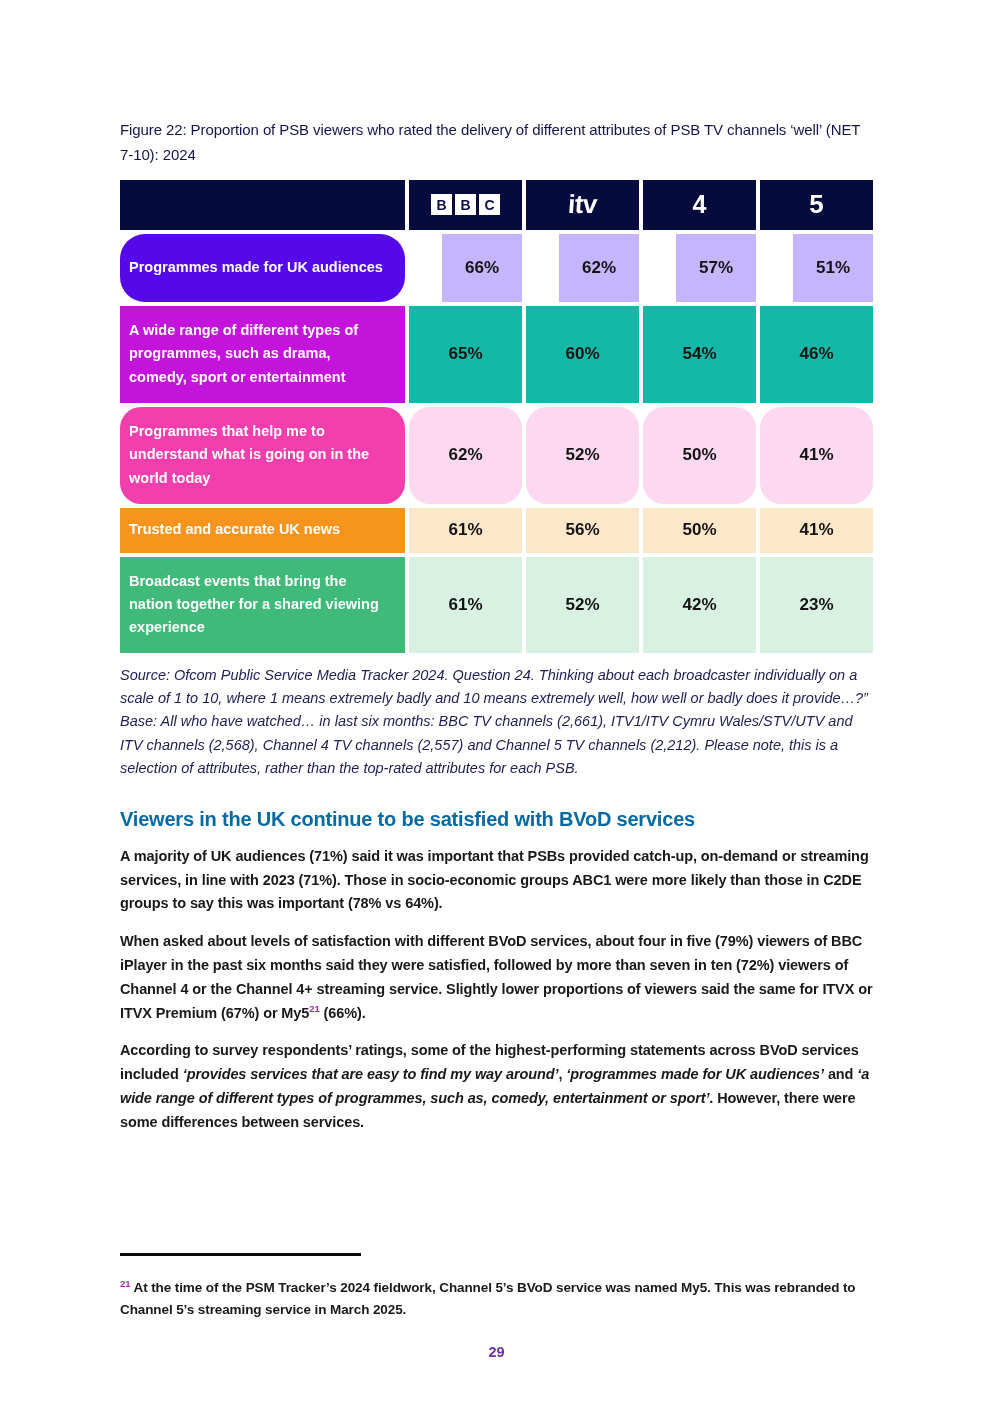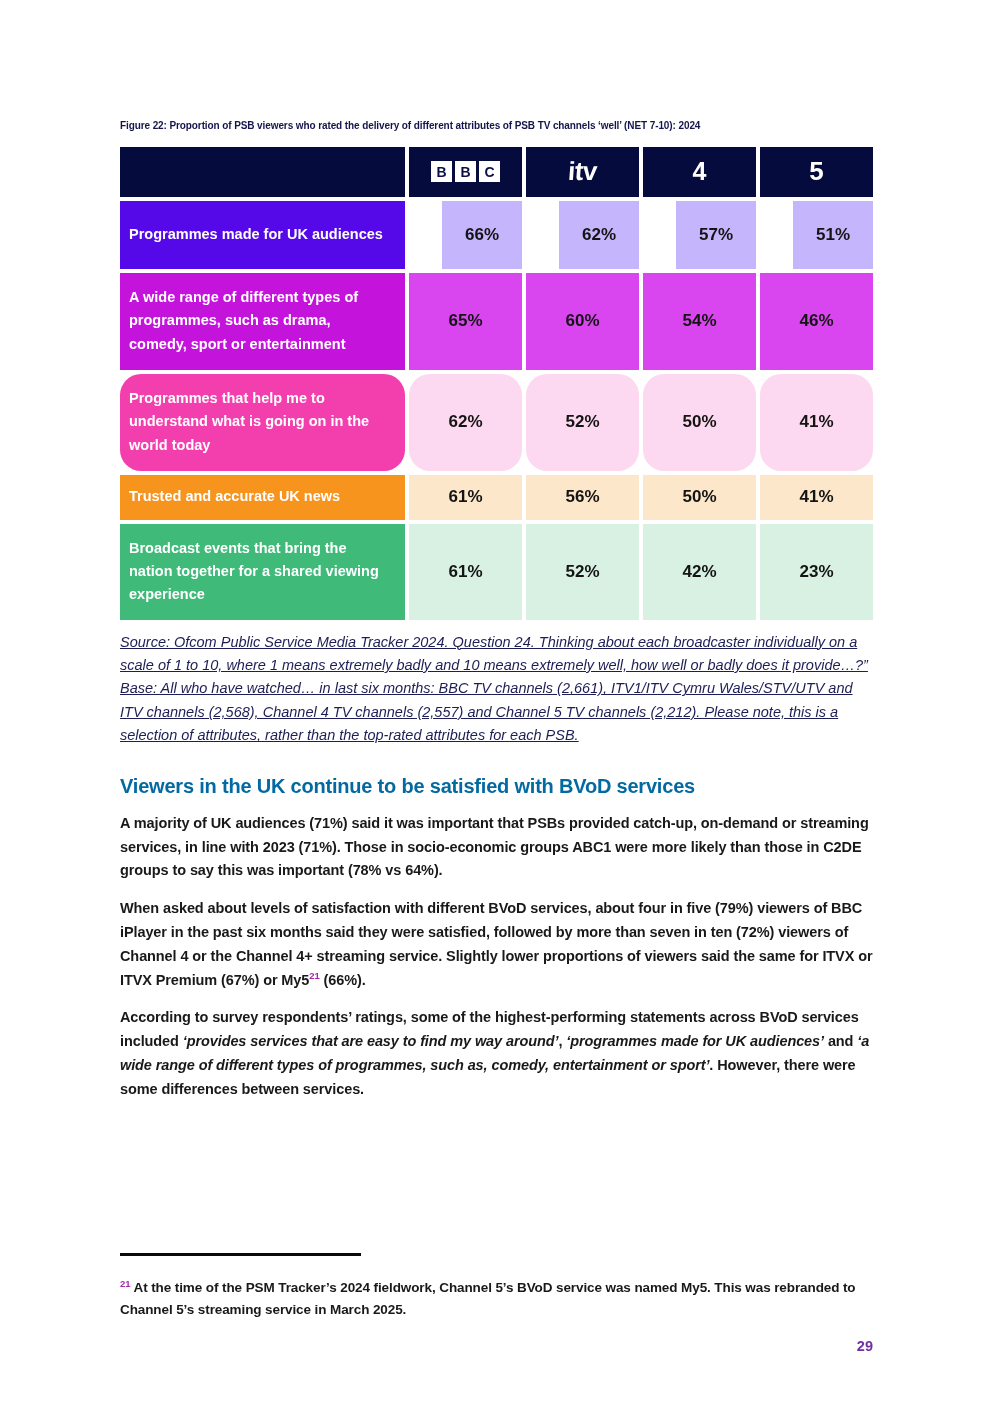--- a/index.html
+++ b/index.html
@@ -9,22 +9,22 @@
     position: relative;
     width: 992px;
     height: 1403px;
     background: #ffffff;
     overflow: hidden;
   }
   .content { padding: 118px 119px 0 120px; width: 100%; }
 
   
   .fig-title {
-    font-size: 10px;
-    font-weight: 700;
+    font-size: 15px;
+    font-weight: 400;
     color: #15154d;
     line-height: 1.65;
     letter-spacing: -0.1px;
   }
 
   
   .psb-table {
     margin-top: 12px;
     display: grid;
     grid-template-columns: 285px repeat(4, 1fr);
@@ -48,22 +48,22 @@
     justify-content: center;
     font-weight: 700;
     font-size: 17px;
     color: #141414;
   }
   .r1 .cell { min-height: 68px; }
   .r2 .cell { min-height: 97px; }
   .r3 .cell { min-height: 97px; border-radius: 21px; }
   .r4 .cell { min-height: 45px; }
   .r5 .cell { min-height: 96px; }
-  .r1 .label { background: #5509e8; }  .r1 .val { background: #c4b5fd; margin-left: 33px; }
-  .r2 .label { background: #c414dc; }  .r2 .val { background: #d946ef; }
+  .r1 .label { background: #5509e8; border-radius: 25px; }  .r1 .val { background: #c4b5fd; margin-left: 33px; }
+  .r2 .label { background: #c414dc; }  .r2 .val { background: #14b8a6; }
   .r3 .label { background: #f33fae; }  .r3 .val { background: #fcd9f0; }
   .r4 .label { background: #f7941e; }  .r4 .val { background: #fde7ca; }
   .r5 .label { background: #3fba79; }  .r5 .val { background: #d9f1e3; }
 
   
   .logo-bbc { display: flex; gap: 3px; }
   .bbc-box {
     width: 21px; height: 21px;
     background: #ffffff;
     color: #0a0f45;
@@ -78,21 +78,20 @@
   .logo-4 { color: #ffffff; font-size: 25px; font-weight: 700; }
   .logo-5 { color: #ffffff; font-size: 26px; font-weight: 800; }
 
   
   .source {
     margin-top: 11px;
     font-style: italic;
     font-size: 14.5px;
     color: #1e1e57;
     line-height: 1.62;
-    text-decoration: underline;
   }
 
   
   .heading {
     margin-top: 27px;
     font-size: 20px;
     font-weight: 700;
     color: #0369a1;
     letter-spacing: -0.2px;
   }
@@ -119,22 +118,22 @@
   .rule { width: 241px; height: 3px; background: #0a0a0a; }
   .footnote {
     margin-top: 21px;
     font-size: 13.5px;
     font-weight: 700;
     color: #191919;
     line-height: 1.65;
     letter-spacing: -0.1px;
   }
   .pageno {
-    margin-top: 16px;
-    text-align: right;
+    margin-top: 22px;
+    text-align: center;
     color: #7030a0;
     font-size: 14.5px;
     font-weight: 700;
   }
 </style>
 </head>
 <body>
 
 <div class="page">
   <div class="content">

